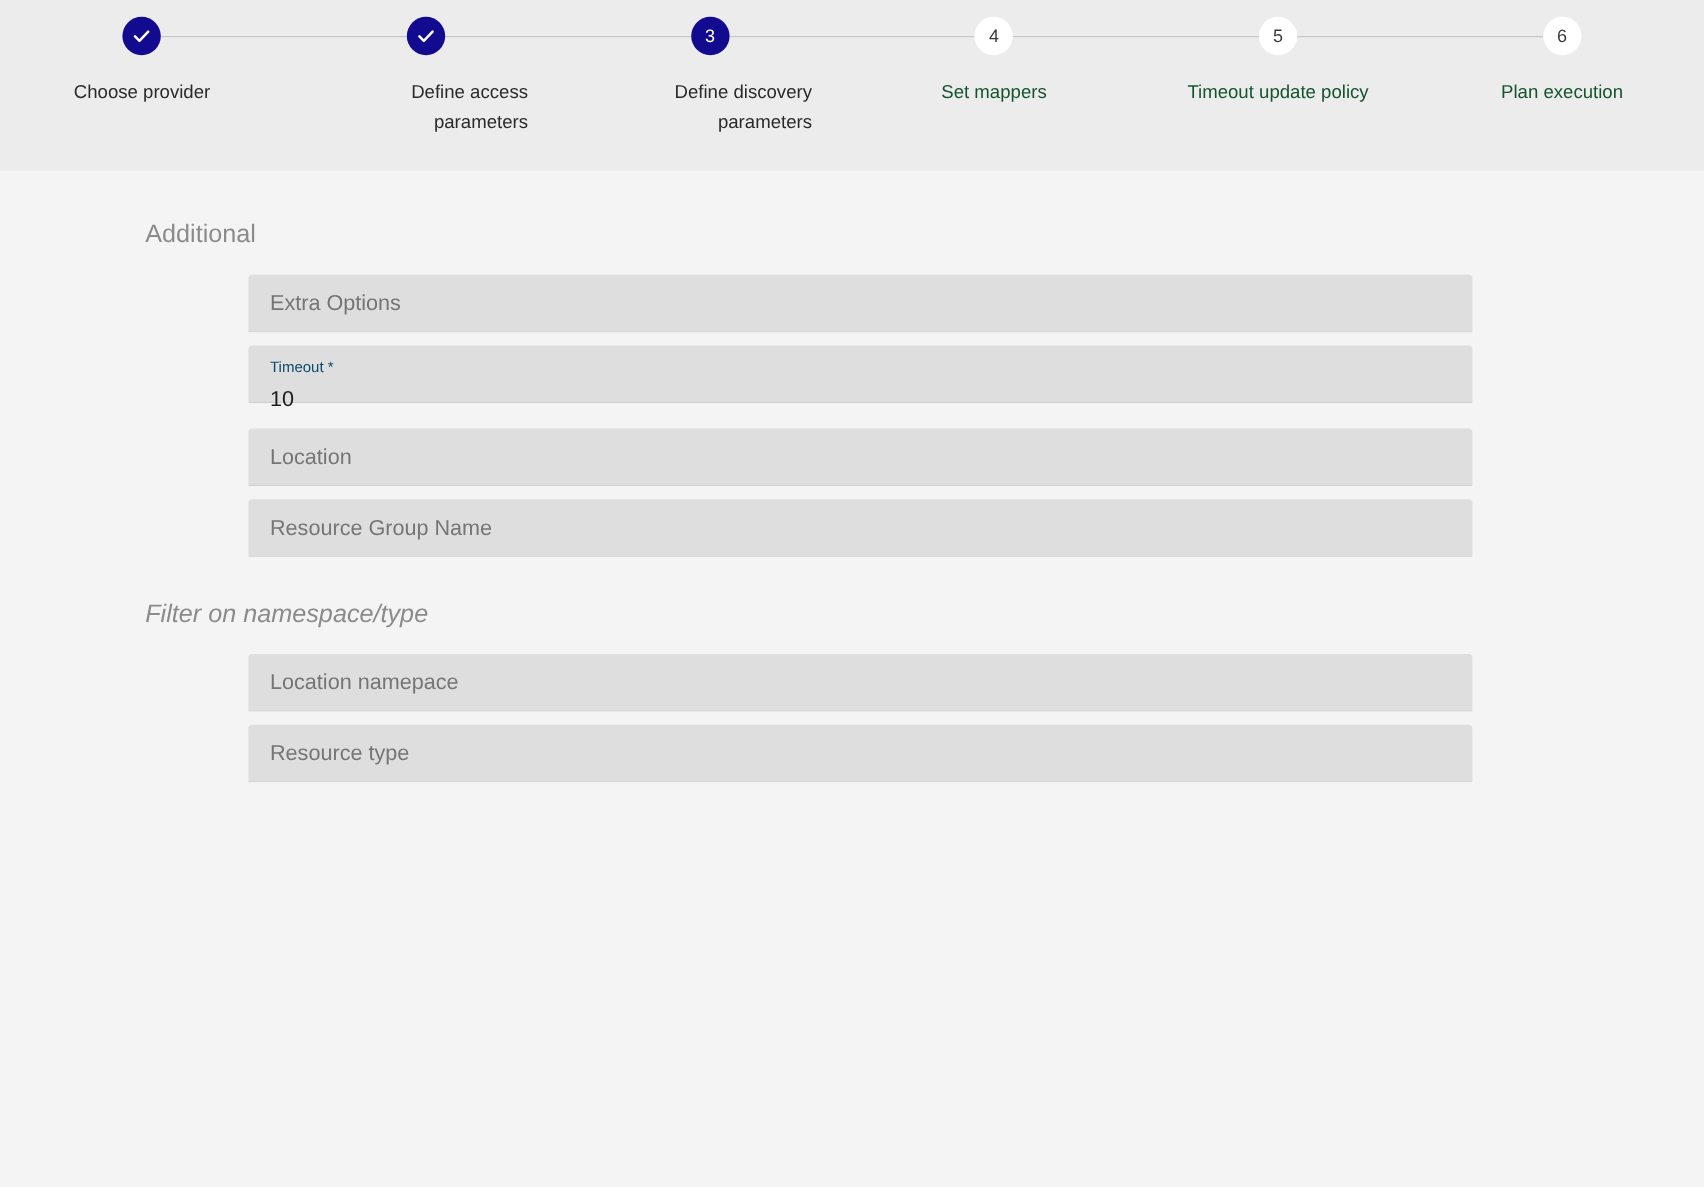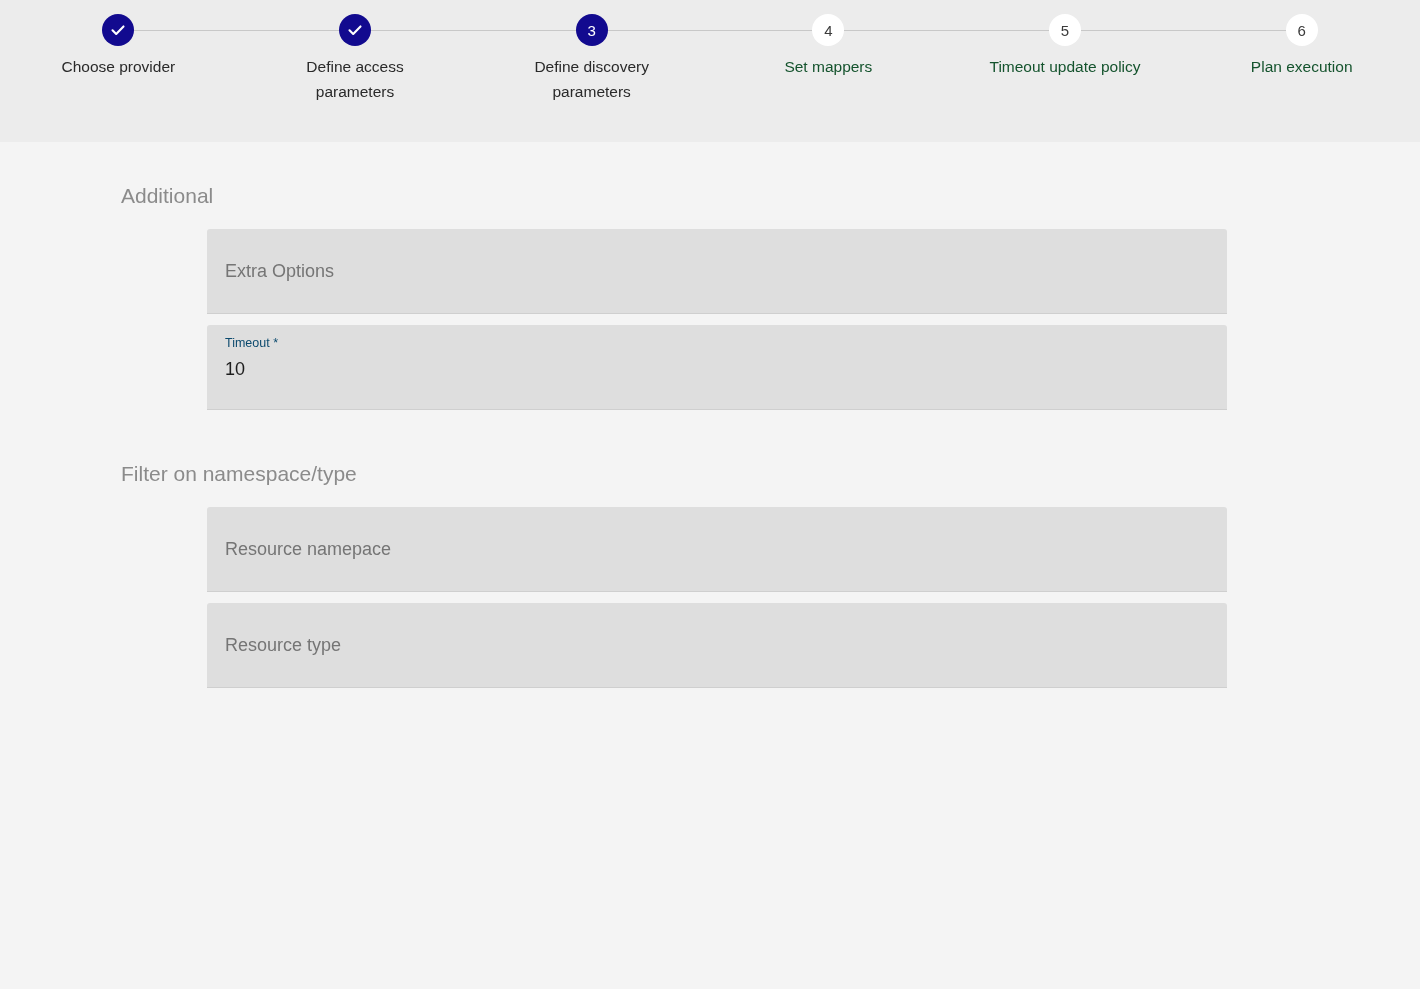--- a/index.html
+++ b/index.html
@@ -47,24 +47,24 @@
   .step-circle.active {
     background: #120a8f;
     color: #ffffff;
   }
   .step-circle.todo {
     background: #ffffff;
     color: #3b3b3b;
   }
   .step-circle svg { display: block; }
   .step-label {
-    margin-top: 8px;
+    margin-top: 19px;
     font-size: 15.5px;
     line-height: 25px;
-    text-align: center;
+    text-align: right;
     max-width: 170px;
     color: #2a2a2a;
   }
   .step-label.muted { color: #14532d; }
   .connector {
     position: absolute;
     top: 16px;
     height: 1px;
     background: #c8c8c8;
     z-index: 1;
@@ -77,29 +77,29 @@
   }
   .section-title {
     font-size: 21px;
     color: #8b8b8b;
     font-weight: 400;
     margin: 0;
     padding-left: 107px;
   }
   .sec-additional { padding-top: 42px; }
   .sec-azure { padding-top: 38px; }
-  .sec-filter { padding-top: 52px; }
+  .sec-filter { padding-top: 36px; font-style: italic; }
 
   .fields {
     padding-left: 193px;
     padding-right: 193px;
   }
   .field {
     background: #dedede;
-    height: 85px;
+    height: 48px;
     border-bottom: 1px solid #cfcfcf;
     box-sizing: border-box;
     position: relative;
     margin-top: 11px;
     border-radius: 3px 3px 0 0;
     cursor: text;
   }
   .field.first { margin-top: 21px; }
   .field .placeholder {
     position: absolute;
@@ -180,24 +180,32 @@
   <div class="fields">
     <div class="field first">
       <span class="placeholder">Extra Options</span>
     </div>
     <div class="field filled">
       <span class="float-label">Timeout *</span>
       <span class="value">10</span>
     </div>
   </div>
 
+  <div class="fields">
+    <div class="field first">
+      <span class="placeholder">Location</span>
+    </div>
+    <div class="field">
+      <span class="placeholder">Resource Group Name</span>
+    </div>
+  </div>
 
   <h2 class="section-title sec-filter">Filter on namespace/type</h2>
   <div class="fields">
     <div class="field first">
-      <span class="placeholder">Resource namepace</span>
+      <span class="placeholder">Location namepace</span>
     </div>
     <div class="field">
       <span class="placeholder">Resource type</span>
     </div>
   </div>
 
 </div>
 
 </body></html>

